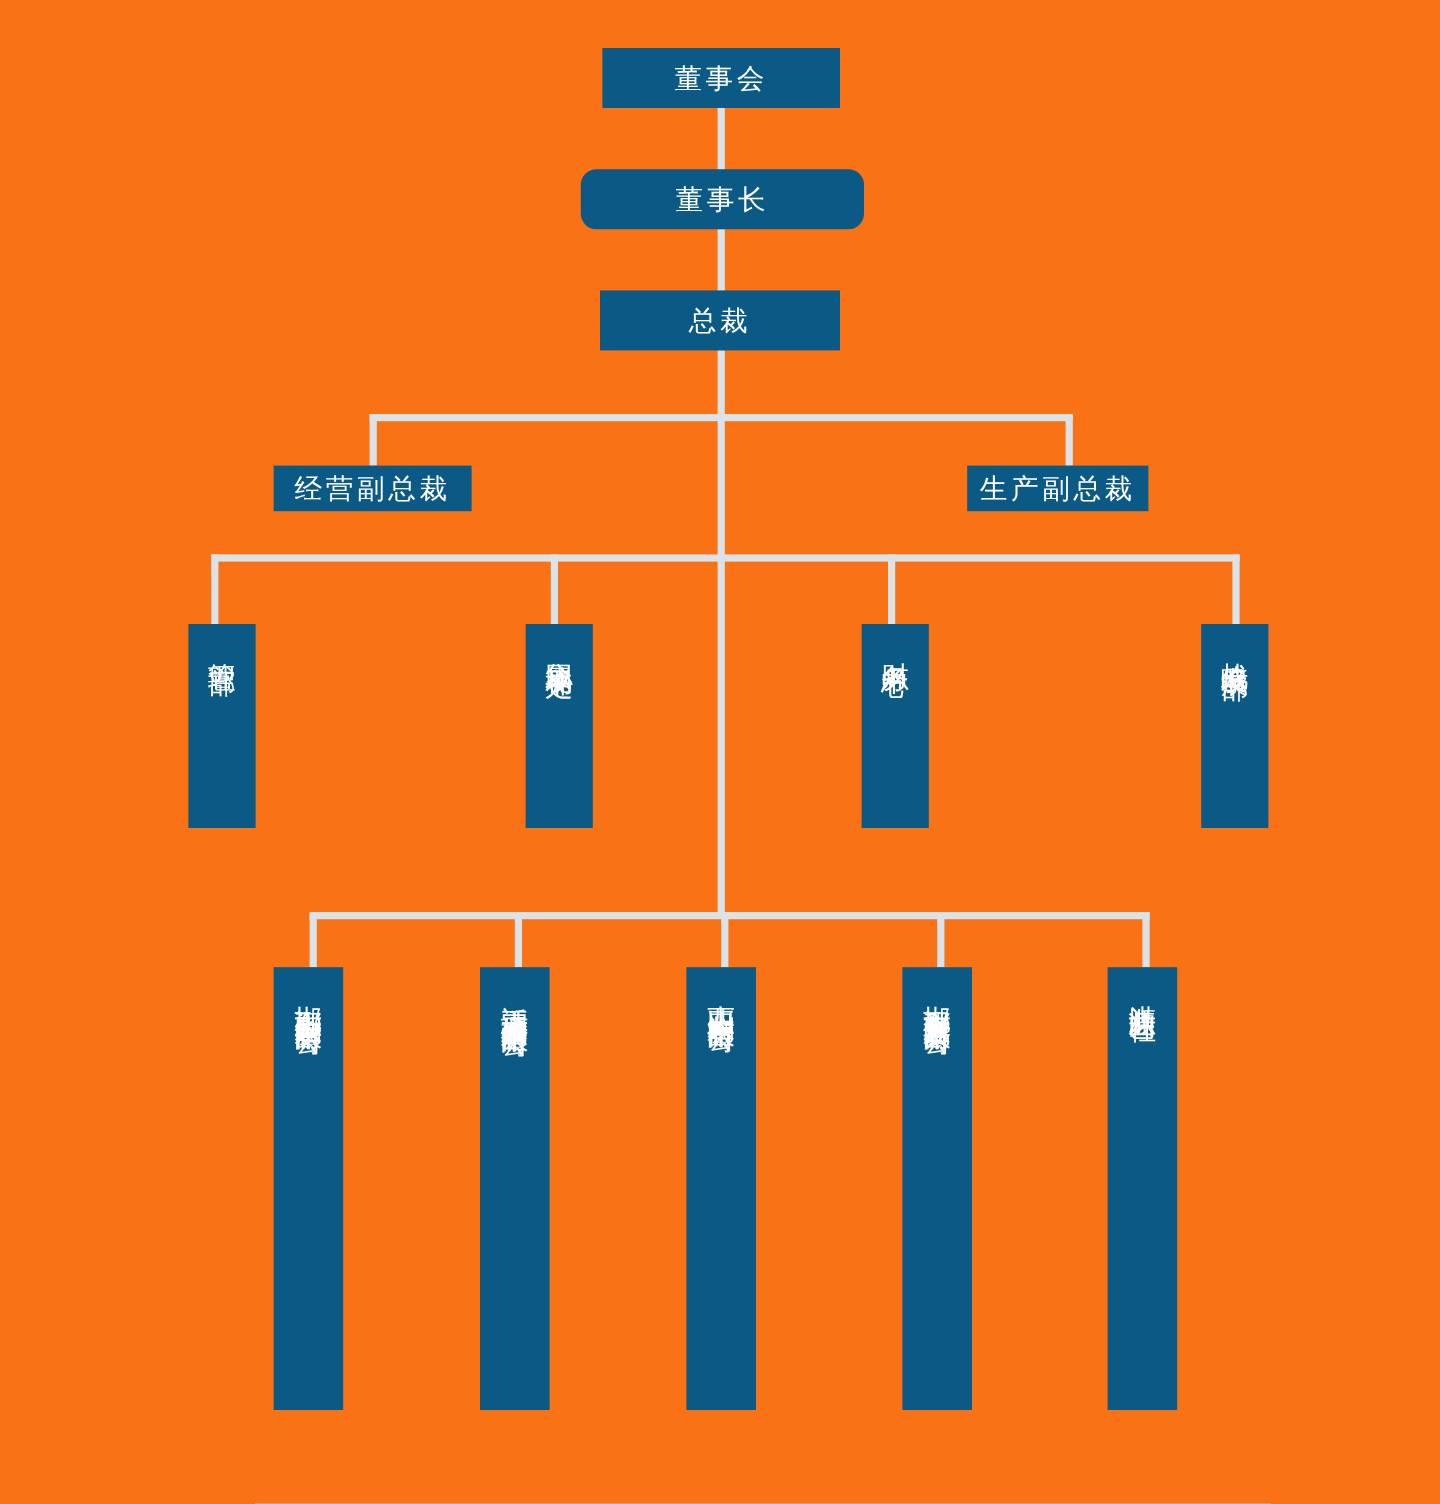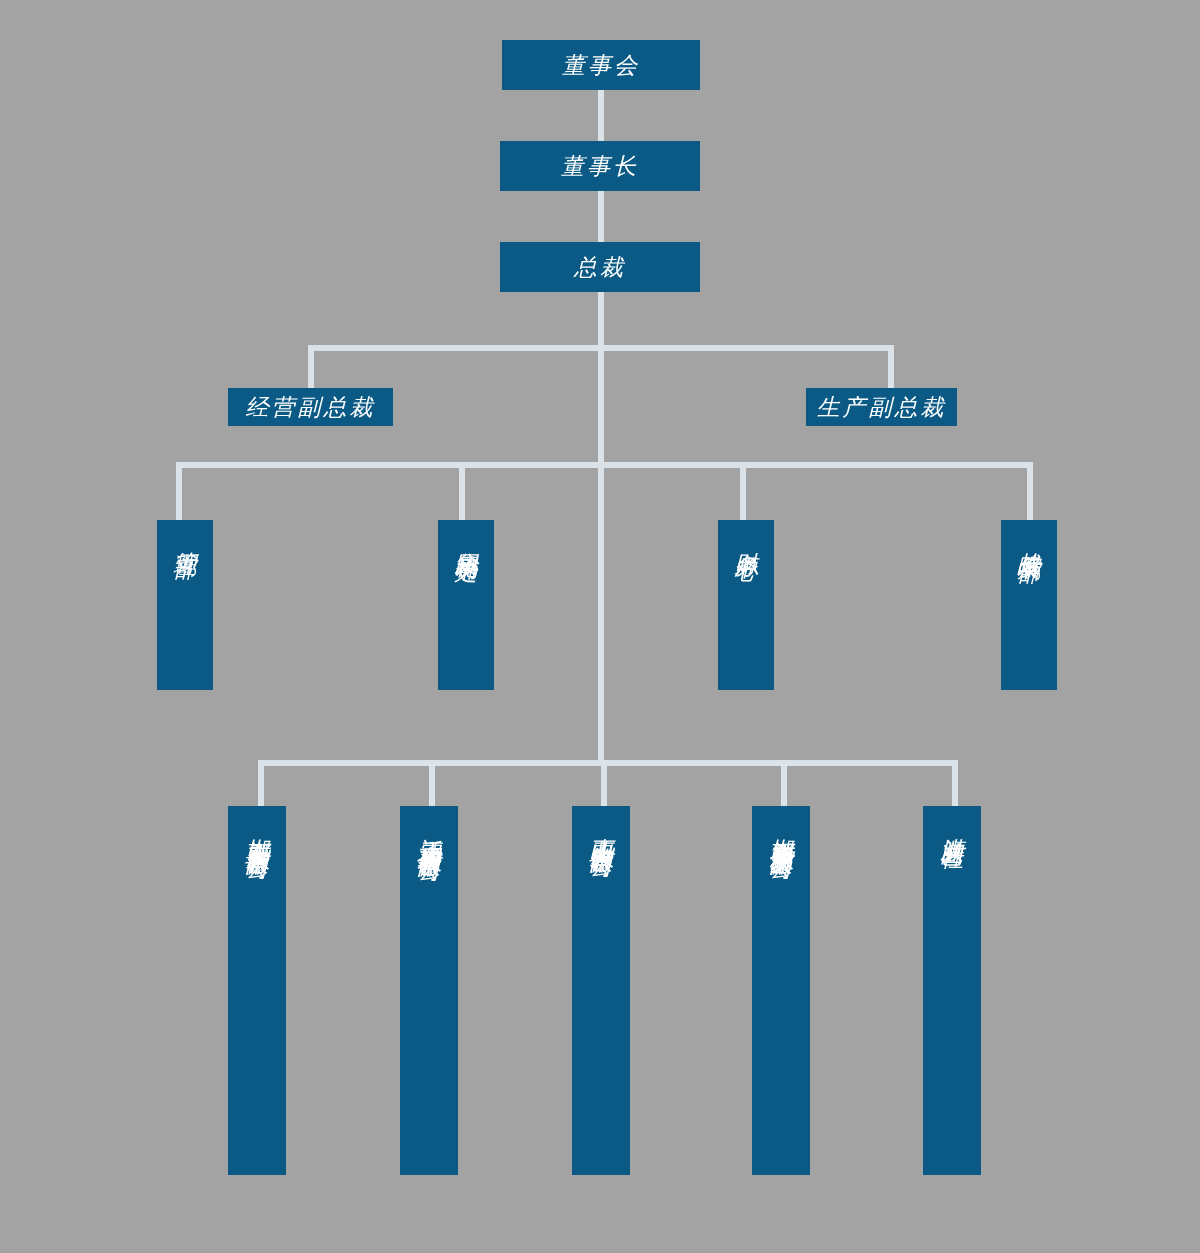--- a/index.html
+++ b/index.html
@@ -10,22 +10,21 @@
   body {
     width: 1200px;
     height: 1253px;
     font-family: "Liberation Sans", "DejaVu Sans", sans-serif;
     overflow: hidden;
   }
   #org-chart {
     position: relative;
     width: 1200px;
     height: 1253px;
-    background: #a3a3a3;
-    font-style: italic;
+    background: #f97316;
   }
 
   
   .node {
     position: absolute;
     background: #0A5A85;
     color: #ffffff;
     box-sizing: border-box;
     display: flex;
     align-items: flex-start;
@@ -80,21 +79,21 @@
 
   <div class="conn h" style="left:258px; top:760px; width:700px;"></div>
   <div class="conn v" style="left:258px; top:760px; height:46px;"></div>
   <div class="conn v" style="left:429px; top:760px; height:46px;"></div>
   <div class="conn v" style="left:601px; top:760px; height:46px;"></div>
   <div class="conn v" style="left:781px; top:760px; height:46px;"></div>
   <div class="conn v" style="left:952px; top:760px; height:46px;"></div>
 
   <div class="node horiz" style="left:502px; top:40px; width:198px; height:50px;">董事会</div>
 
-  <div class="node horiz" style="left:500px; top:141px; width:200px; height:50px;">董事长</div>
+  <div class="node horiz" style="left:484px; top:141px; width:236px; height:50px;border-radius:13px;">董事长</div>
 
   <div class="node horiz" style="left:228px; top:388px; width:165px; height:38px;">经营副总裁</div>
 
   <div class="node horiz" style="left:500px; top:242px; width:200px; height:50px;">总裁</div>
 
   <div class="node horiz" style="left:806px; top:388px; width:151px; height:38px;">生产副总裁</div>
 
   <div class="node vert" style="left:157px; top:520px; width:56px; height:170px;">管理部</div>
 
   <div class="node vert" style="left:438px; top:520px; width:56px; height:170px;">集团秘书处</div>

